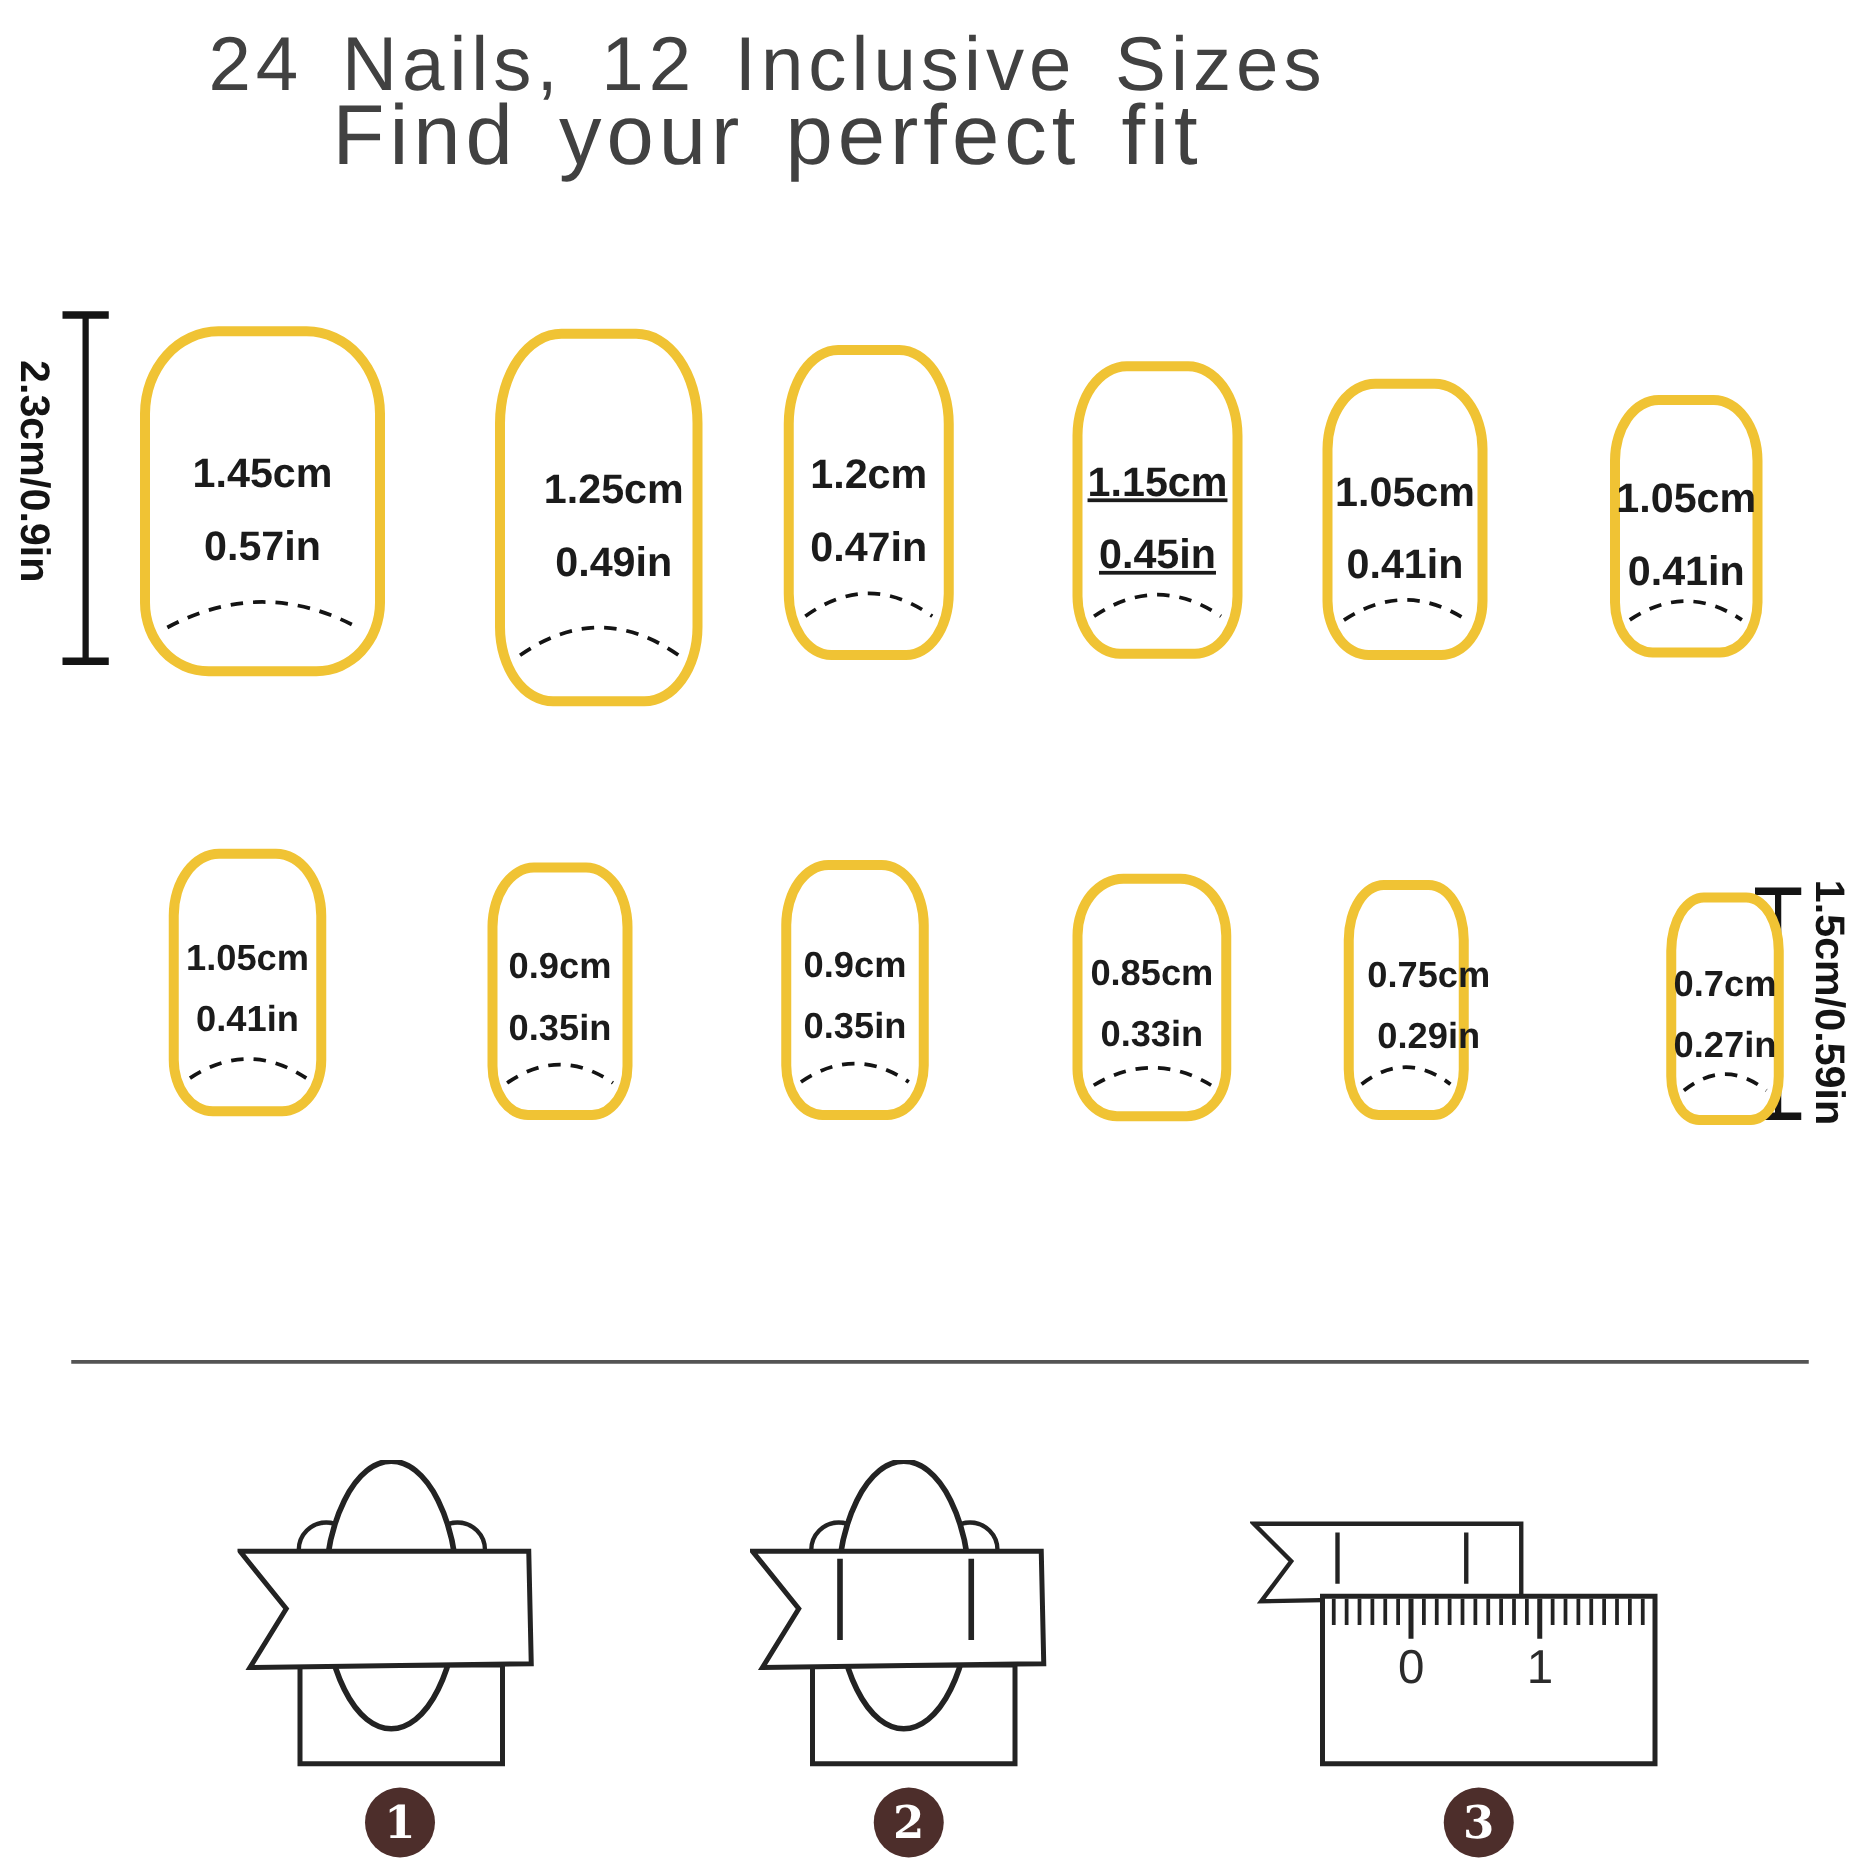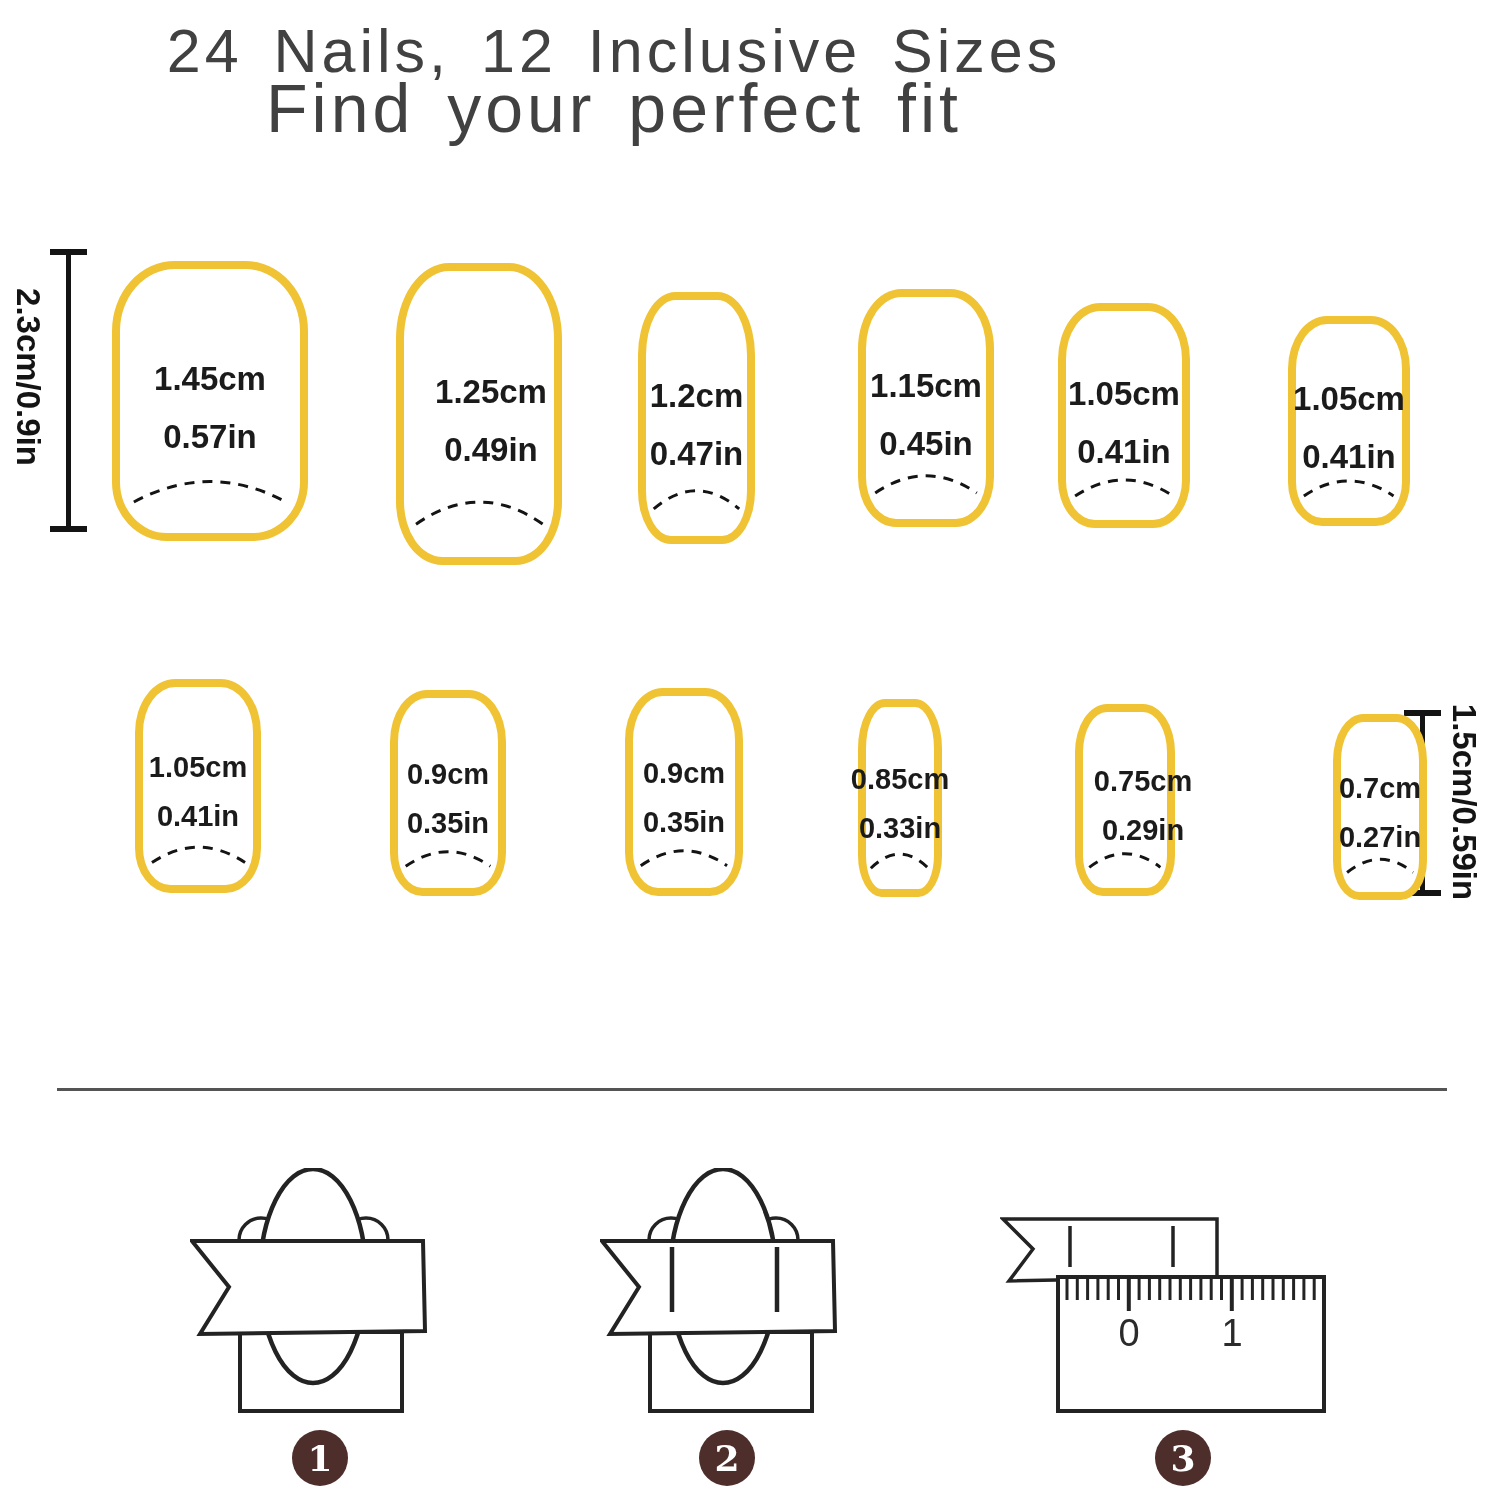--- a/index.html
+++ b/index.html
@@ -127,30 +127,30 @@
     </div>
     <div class="nail r1" style="left: 396px; top: 263px; width: 166px; height: 302px; padding-left: 24px;">
       <div class="labels">
         <span class="cm">1.25cm</span>
         <span class="inch">0.49in</span>
       </div>
       <svg class="smile" viewBox="0 0 100 30" preserveAspectRatio="none">
         <path d="M3,27 Q50,-2 97,27" fill="none" stroke="#141414" stroke-width="3" stroke-dasharray="10 8" vector-effect="non-scaling-stroke"></path>
       </svg>
     </div>
-    <div class="nail r1" style="left: 627px; top: 292px; width: 117px; height: 252px; margin-left: 11px;">
+    <div class="nail r1" style="left: 627px; top: 276px; width: 136px; height: 252px;">
       <div class="labels">
         <span class="cm">1.2cm</span>
         <span class="inch">0.47in</span>
       </div>
       <svg class="smile" viewBox="0 0 100 30" preserveAspectRatio="none">
         <path d="M3,27 Q50,-2 97,27" fill="none" stroke="#141414" stroke-width="3" stroke-dasharray="10 8" vector-effect="non-scaling-stroke"></path>
       </svg>
     </div>
-    <div class="nail r1" style="left: 858px; top: 289px; width: 136px; height: 238px;">
+    <div class="nail r1" style="left: 858px; top: 289px; width: 136px; height: 238px; text-decoration: underline;">
       <div class="labels">
         <span class="cm">1.15cm</span>
         <span class="inch">0.45in</span>
       </div>
       <svg class="smile" viewBox="0 0 100 30" preserveAspectRatio="none">
         <path d="M3,27 Q50,-2 97,27" fill="none" stroke="#141414" stroke-width="3" stroke-dasharray="10 8" vector-effect="non-scaling-stroke"></path>
       </svg>
     </div>
     <div class="nail r1" style="left: 1058px; top: 303px; width: 132px; height: 225px;">
       <div class="labels">
@@ -190,21 +190,21 @@
     </div>
     <div class="nail r2" style="left: 625px; top: 688px; width: 118px; height: 208px;">
       <div class="labels">
         <span class="cm">0.9cm</span>
         <span class="inch">0.35in</span>
       </div>
       <svg class="smile" viewBox="0 0 100 30" preserveAspectRatio="none">
         <path d="M3,27 Q50,-2 97,27" fill="none" stroke="#141414" stroke-width="3" stroke-dasharray="10 8" vector-effect="non-scaling-stroke"></path>
       </svg>
     </div>
-    <div class="nail r2" style="left: 858px; top: 699px; width: 84px; height: 198px;">
+    <div class="nail r2" style="left: 858px; top: 699px; width: 127px; height: 198px;">
       <div class="labels">
         <span class="cm">0.85cm</span>
         <span class="inch">0.33in</span>
       </div>
       <svg class="smile" viewBox="0 0 100 30" preserveAspectRatio="none">
         <path d="M3,27 Q50,-2 97,27" fill="none" stroke="#141414" stroke-width="3" stroke-dasharray="10 8" vector-effect="non-scaling-stroke"></path>
       </svg>
     </div>
     <div class="nail r2" style="left: 1075px; top: 704px; width: 100px; height: 192px; padding-left: 36px;">
       <div class="labels">

